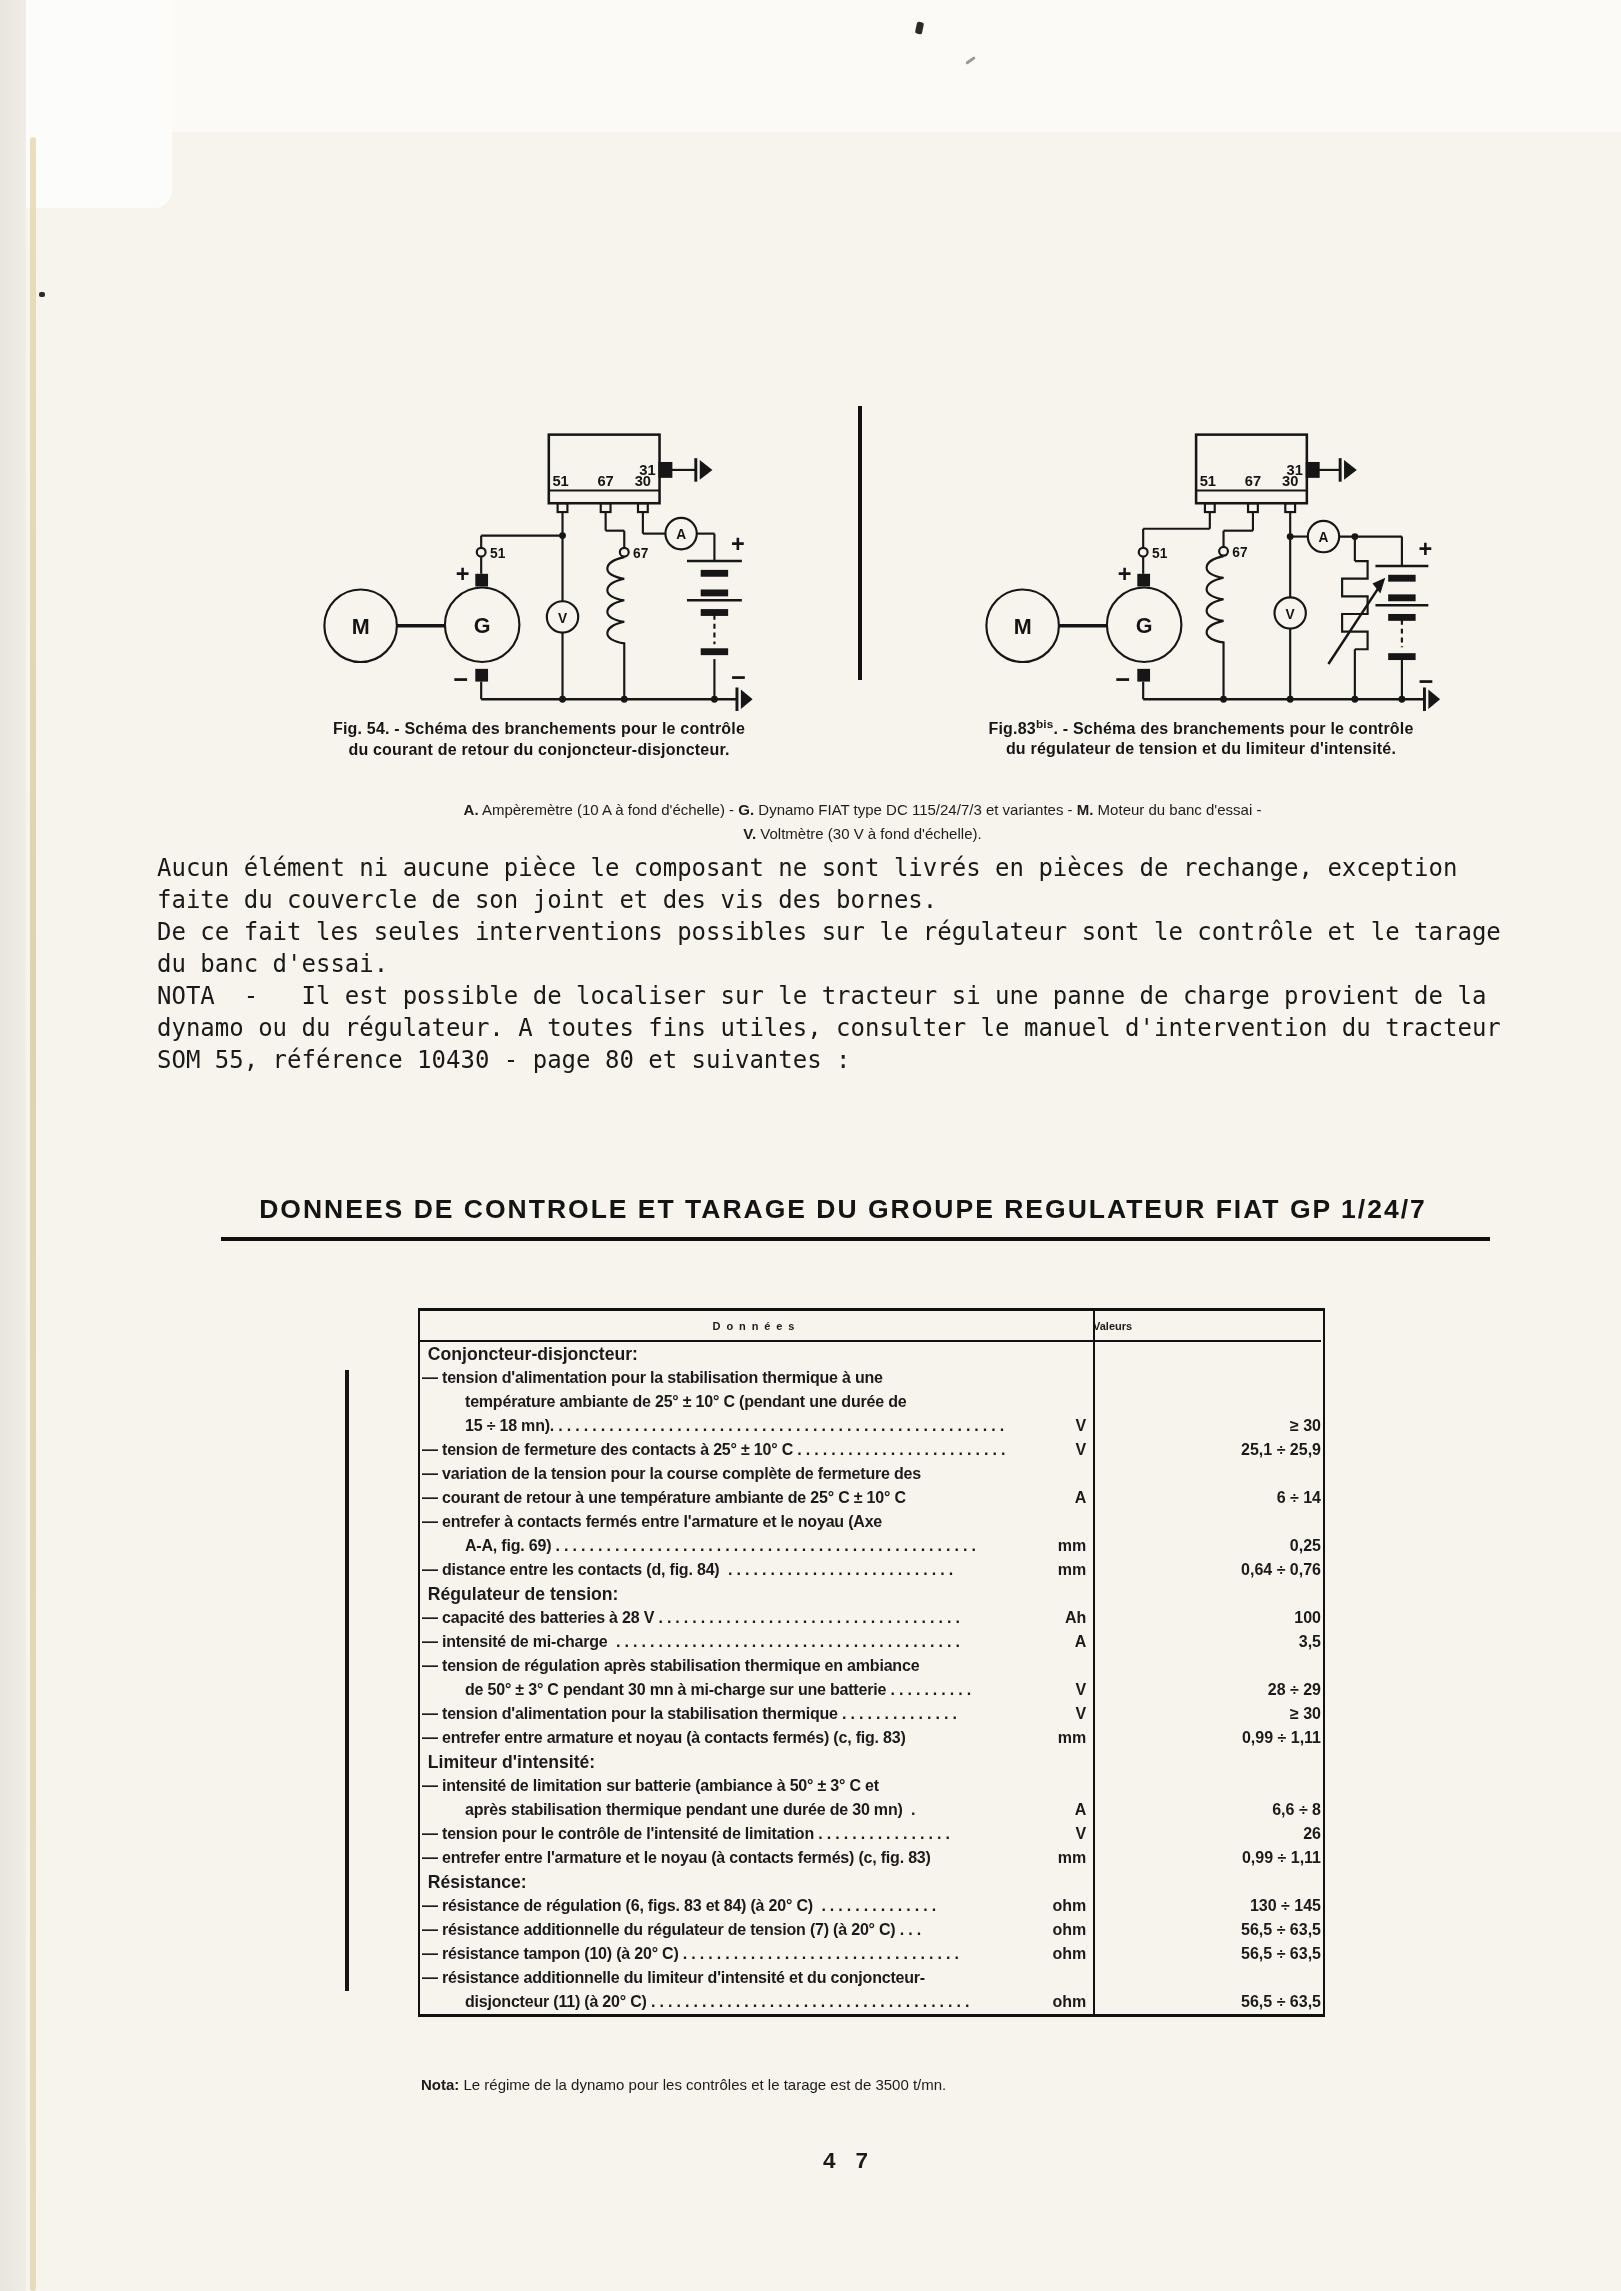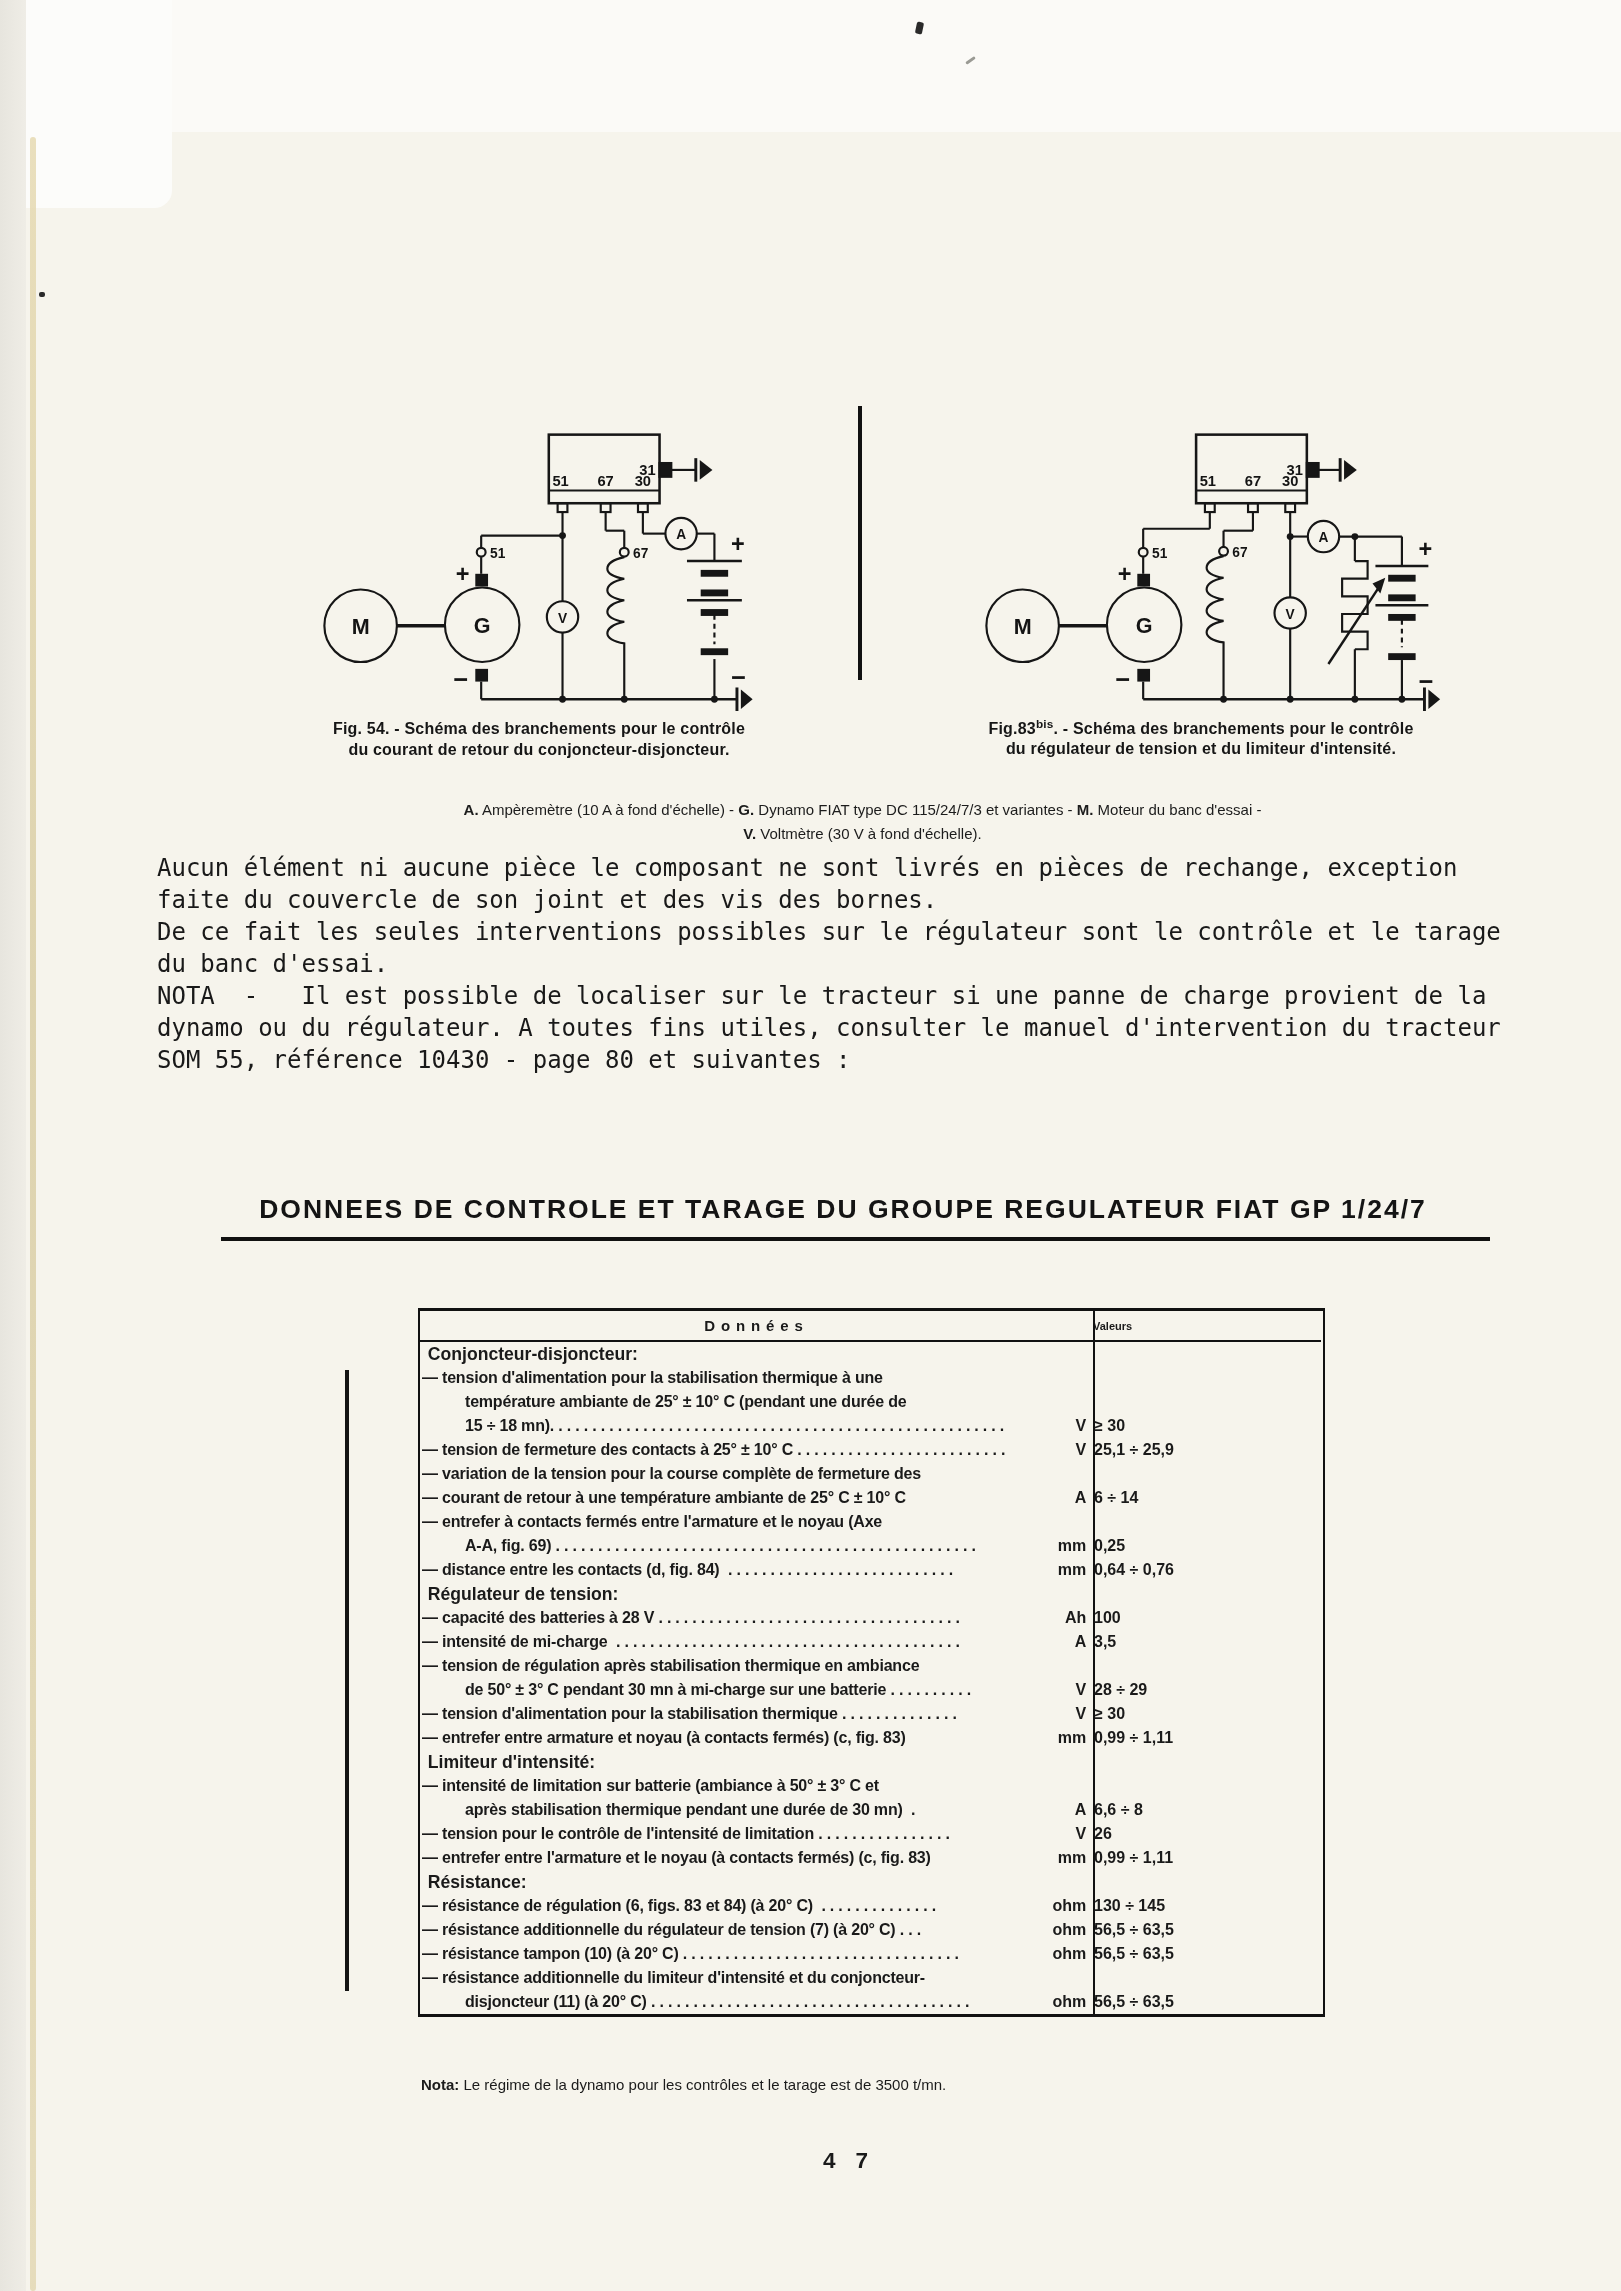--- a/index.html
+++ b/index.html
@@ -24,29 +24,29 @@
              line-height:32px;color:#191919;white-space:pre;}
   
   .heading{left:196px;top:1194px;width:1294px;text-align:center;font-weight:bold;font-size:26.5px;
            letter-spacing:2px;color:#141414;}
   .rule{left:221px;top:1237px;width:1269px;height:3.9px;background:#111;}
   
   .spec-table{left:418px;top:1308px;width:907px;border:2.9px solid #111;border-top-width:3.9px;border-bottom-width:3.9px;
               box-sizing:border-box;background:transparent;}
   .t-inner{position:relative;width:901px;}
   .thead{display:grid;grid-template-columns:673px 227px;height:29px;align-items:center;border-bottom:2px solid #111;}
-  .thead .h1{text-align:center;font-weight:bold;font-size:15px;letter-spacing:5.9px;}
+  .thead .h1{text-align:center;font-weight:bold;font-size:11px;letter-spacing:5.9px;}
   .thead .h2{text-align:left;font-weight:bold;font-size:11px;}
   .col-divider{position:absolute;left:673px;top:0;bottom:0;width:2px;background:#111;}
   .trow{display:grid;grid-template-columns:605px 69px 227px;height:24px;line-height:24px;}
   .trow .lbl{overflow:hidden;white-space:pre;padding-left:2px;font-weight:bold;font-size:16px;letter-spacing:-0.2px;}
   .trow.cont .lbl{padding-left:45px;}
   .trow.sec .lbl{font-size:17.6px;padding-left:7.8px;letter-spacing:0;}
   .trow .unit{text-align:right;padding-right:7.8px;font-weight:bold;font-size:16px;}
-  .trow .val{text-align:left;font-weight:bold;font-size:16px;}
+  .trow .val{text-align:right;font-weight:bold;font-size:16px;}
   .nota{left:421px;top:2076px;font-size:15px;color:#1b1b1b;}
   .nota b{font-weight:bold;}
   .pagenum{left:790px;top:2148px;width:118px;text-align:center;font-weight:bold;font-size:22.5px;letter-spacing:6.9px;}
   .left-artifact{left:345px;top:1370px;width:3.9px;height:621px;background:#141414;}
 </style>
 </head>
 <body>
 
 <div class="abs top-band"></div>
 <div class="abs corner-white"></div>

